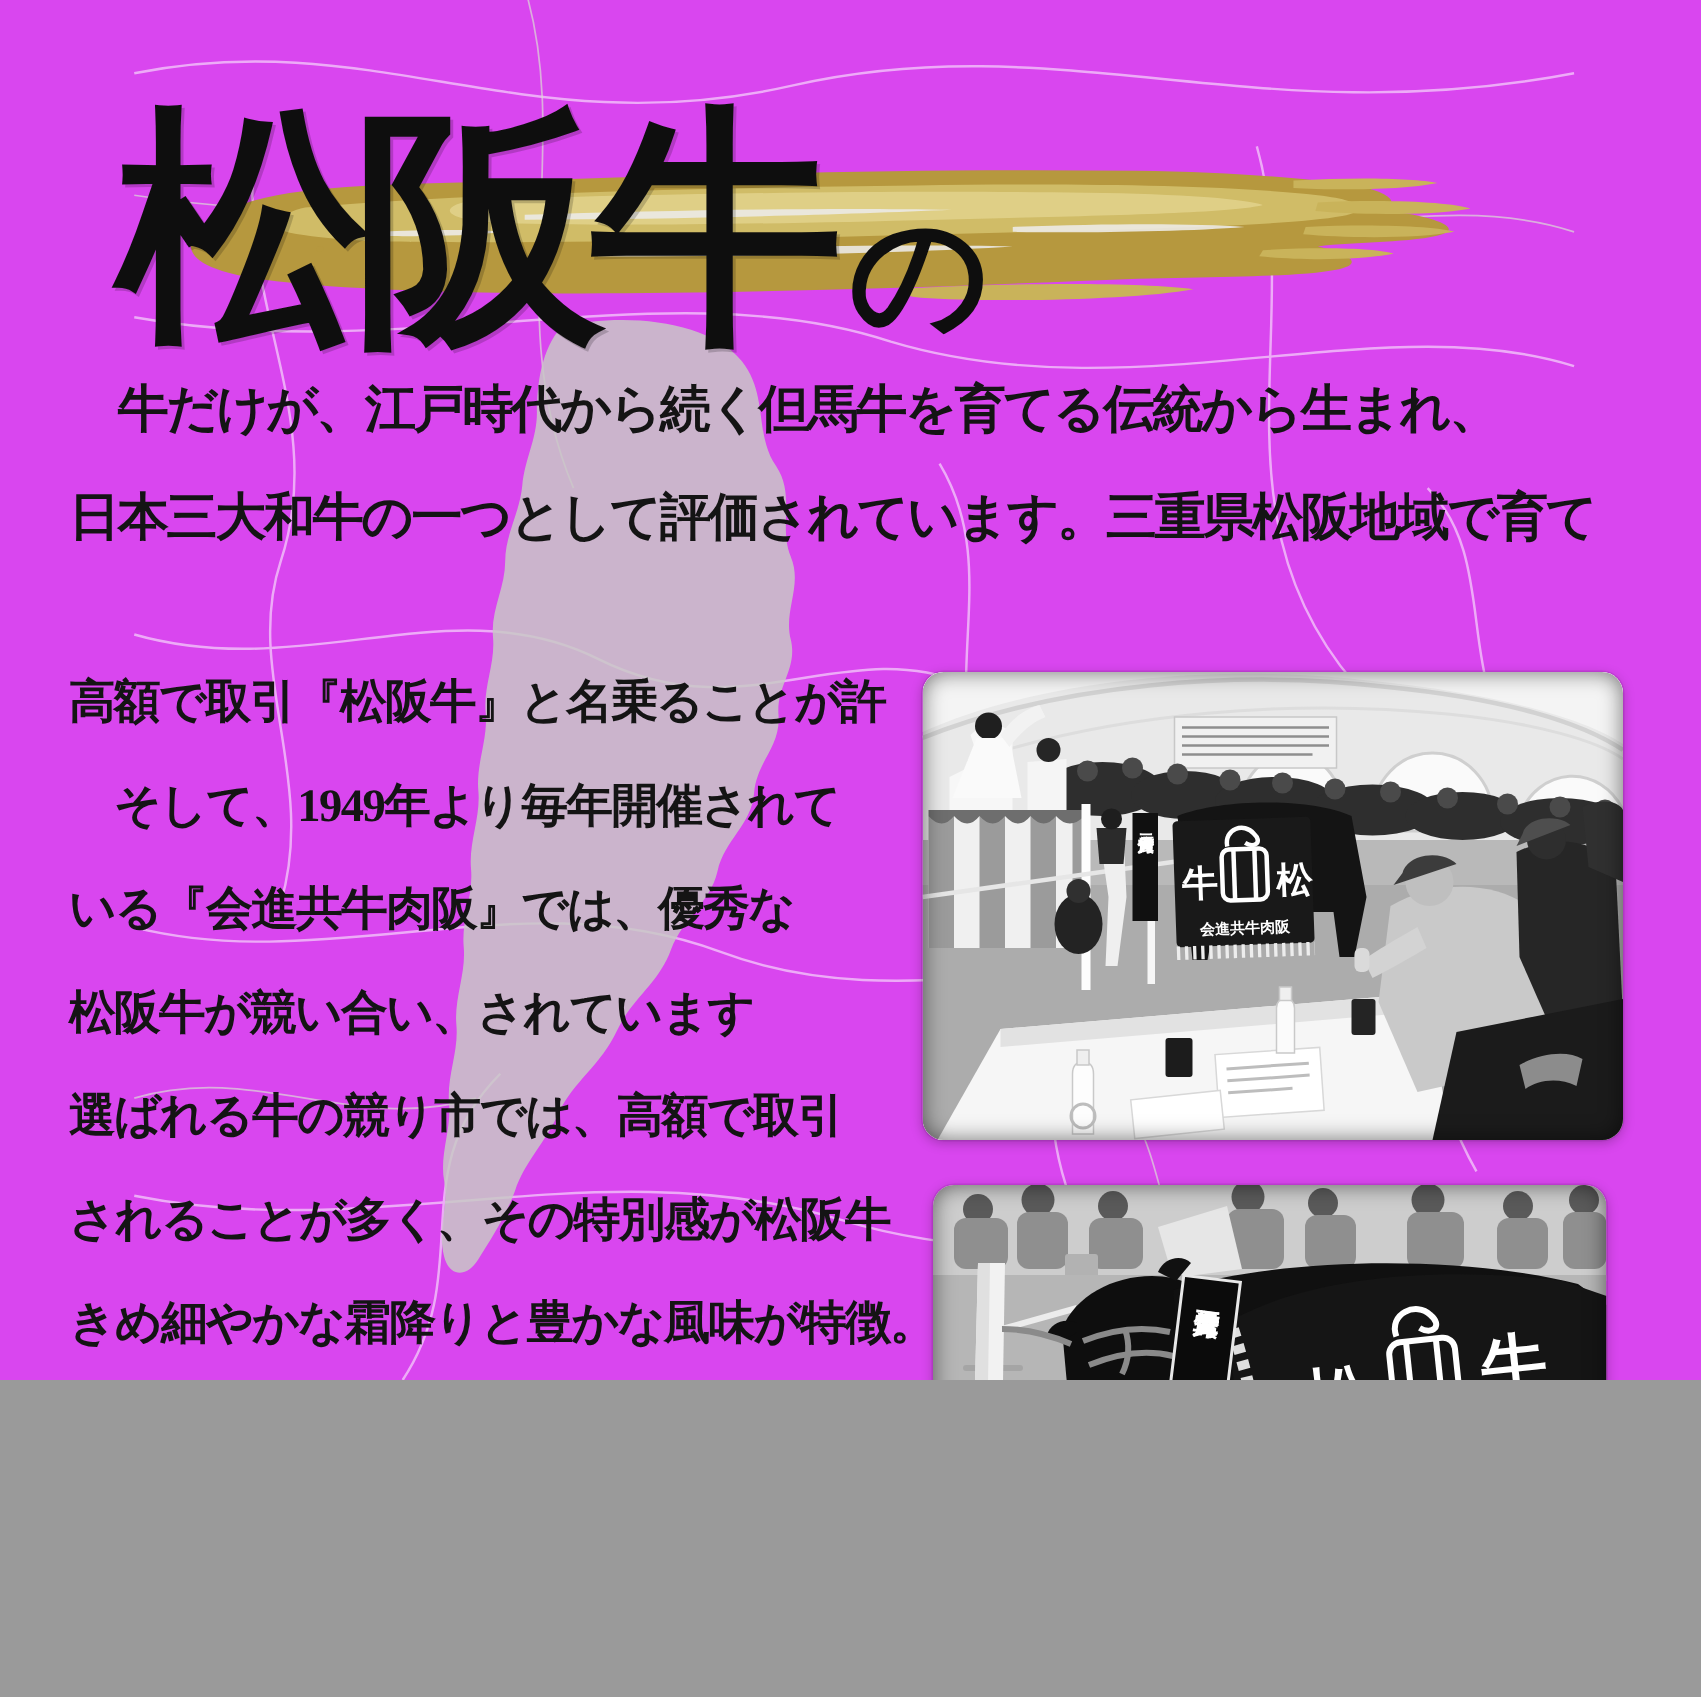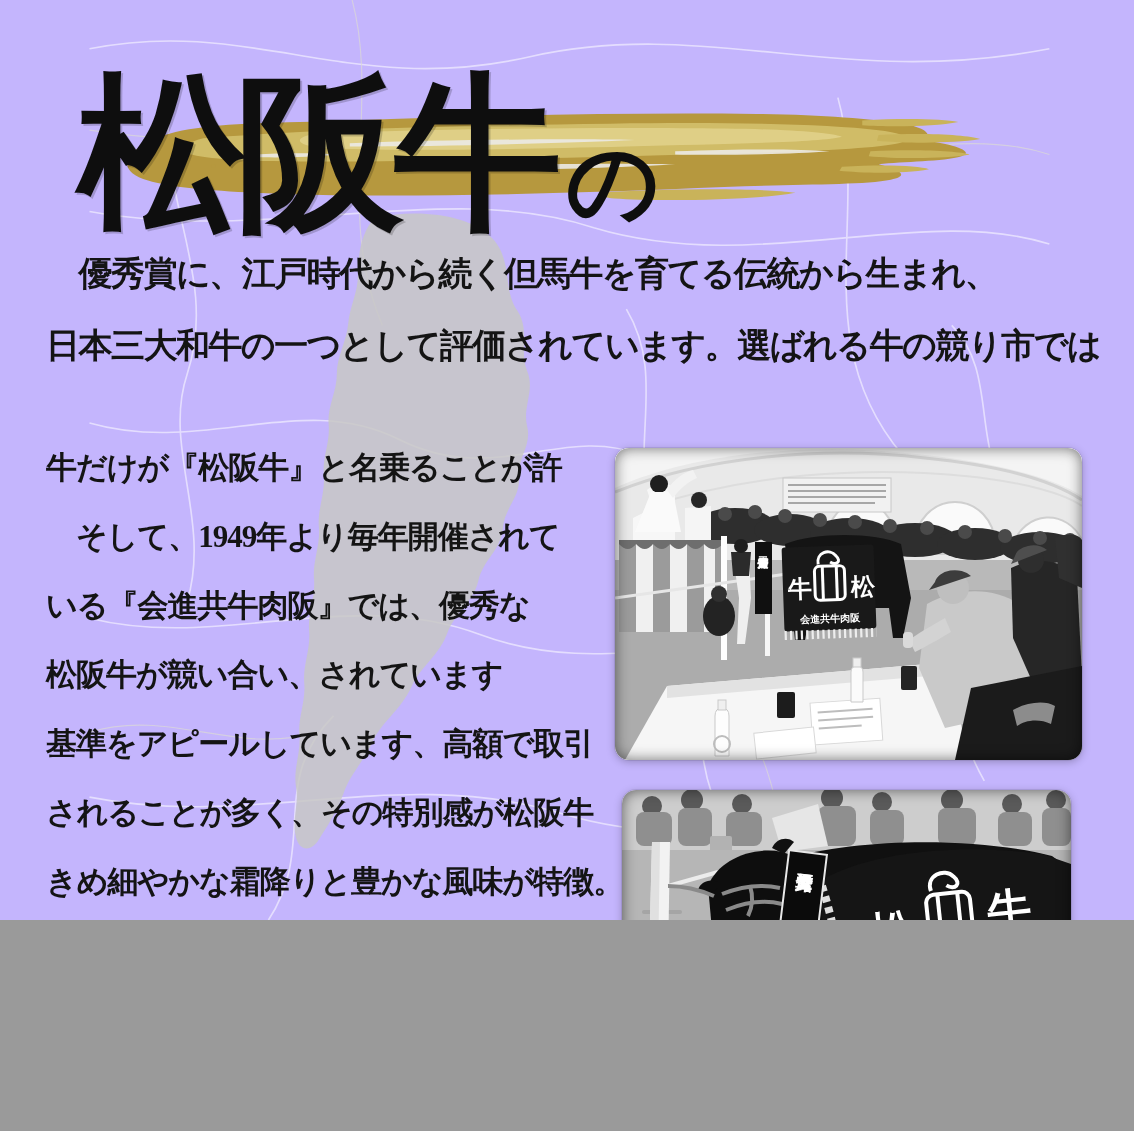--- a/index.html
+++ b/index.html
@@ -4,21 +4,21 @@
 <style>
   html,body{margin:0;padding:0;}
   body{
     font-family:"Liberation Serif","DejaVu Serif",serif;
     background:#9a9a9a;
   }
   .canvas{
     position:relative;
     width:1134px;height:920px;
     margin:0 auto;
-    background:#c4b5fd;
+    background:#d946ef;
     overflow:hidden;
   }
   .layer{position:absolute;left:0;top:0;width:100%;height:100%;}
   
   .title{
     position:absolute;left:78px;top:18px;width:1010px;height:220px;
     display:flex;align-items:flex-end;
     color:#0e0e0e;
     font-weight:700;
     white-space:nowrap;
@@ -148,30 +148,30 @@
       </g>
     </g>
   </svg>
 
   <div class="title">
     <span class="big">松阪牛</span>
     <span class="no">の</span>
   </div>
 
   <div class="para para-full">
-    <div class="line">　優秀賞に、江戸時代から続く但馬牛を育てる伝統から生まれ、</div>
-    <div class="line">日本三大和牛の一つとして評価されています。選ばれる牛の競り市では</div>
+    <div class="line">　牛だけが、江戸時代から続く但馬牛を育てる伝統から生まれ、</div>
+    <div class="line">日本三大和牛の一つとして評価されています。三重県松阪地域で育て</div>
   </div>
 
   <div class="para para-col">
-    <div class="line">牛だけが『松阪牛』と名乗ることが許</div>
+    <div class="line">高額で取引『松阪牛』と名乗ることが許</div>
     <div class="line">　そして、1949年より毎年開催されて</div>
     <div class="line">いる『会進共牛肉阪』では、優秀な</div>
     <div class="line">松阪牛が競い合い、されています</div>
-    <div class="line">基準をアピールしています、高額で取引</div>
+    <div class="line">選ばれる牛の競り市では、高額で取引</div>
     <div class="line">されることが多く、その特別感が松阪牛</div>
     <div class="line">きめ細やかな霜降りと豊かな風味が特徴。</div>
   </div>
 
   <div class="photo photo1">
     <svg width="467" height="312" viewBox="0 0 467 312" xmlns="http://www.w3.org/2000/svg">
 
       <rect x="0" y="0" width="467" height="312" fill="#E9E9E9"></rect>
       <path d="M0,40 C80,4 200,-6 300,6 C380,14 440,30 467,48 L467,0 L0,0 Z" fill="#F4F4F4"></path>
       <path d="M0,44 C90,8 210,-2 310,10 C390,18 440,34 467,52" fill="none" stroke="#D2D2D2" stroke-width="3"></path>

